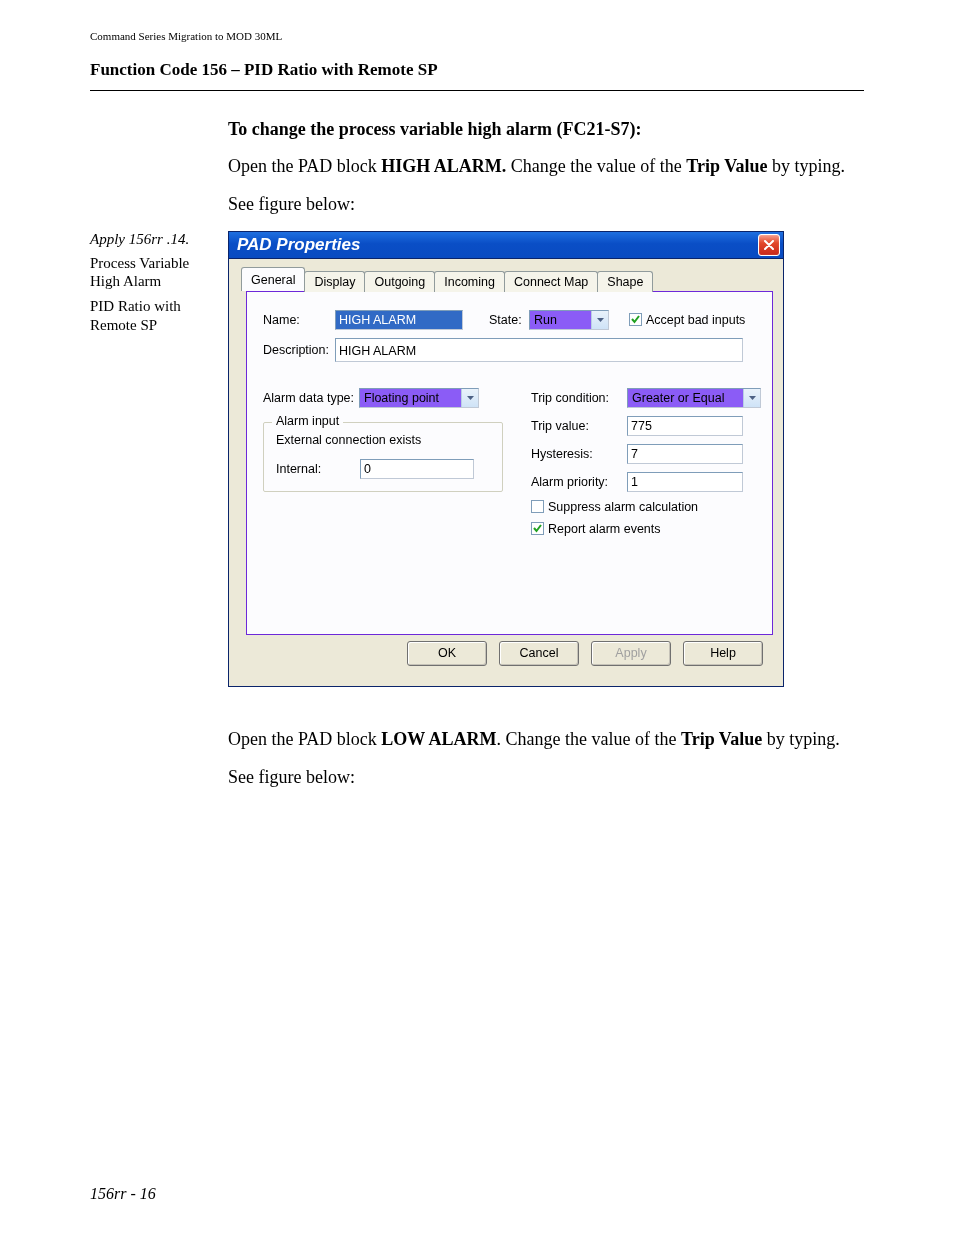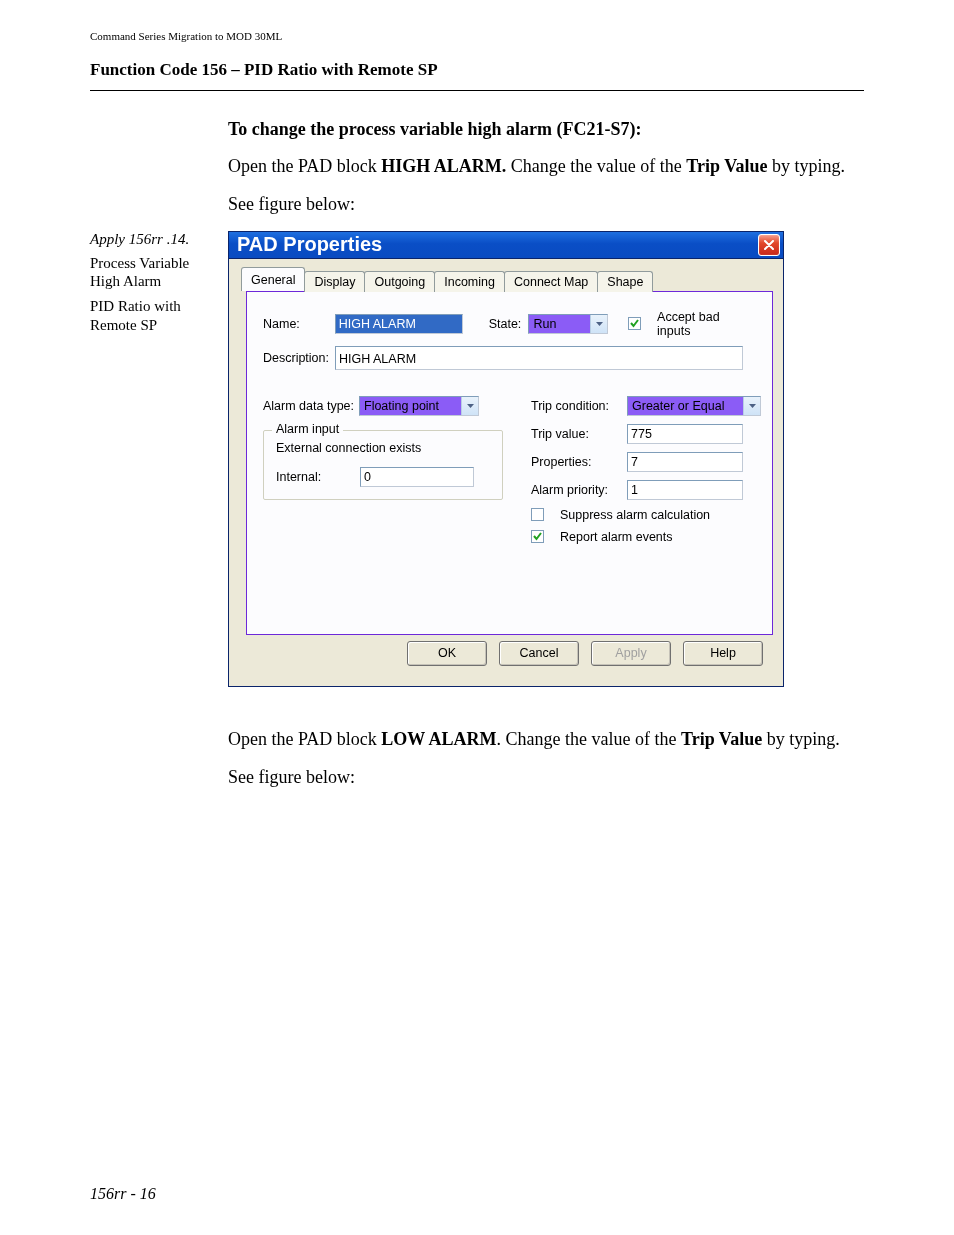--- a/index.html
+++ b/index.html
@@ -78,22 +78,23 @@
     background: linear-gradient(to bottom, #1e6fe0 0%, #0a4ec6 45%, #094bc1 100%);
     display: flex;
     align-items: center;
     justify-content: space-between;
     padding: 0 3px 0 8px;
     border-bottom: 1px solid #0a246a;
   }
   .titlebar-text {
     color: #fff;
     font-weight: bold;
-    font-size: 20px;
+    font-size: 17px;
     font-family: "Trebuchet MS", Tahoma, sans-serif;
+    font-style: italic;
   }
   .close-btn {
     width: 20px;
     height: 20px;
     background: linear-gradient(to bottom, #f69f8f 0%, #e2472a 40%, #c8281a 100%);
     border: 1px solid #fff;
     border-radius: 3px;
     display: flex;
     align-items: center;
     justify-content: center;
@@ -184,21 +185,21 @@
     border-left: 1px solid #b8cee4;
     display: flex;
     align-items: center;
     justify-content: center;
   }
   .sel-btn svg { display:block; }
 
   .chk {
     display: inline-flex;
     align-items: center;
-    gap: 16px;
+    gap: 4px;
   }
   .chk-box {
     width: 13px;
     height: 13px;
     border: 1px solid #7f9db9;
     background: #fff;
     display: flex;
     align-items: center;
     justify-content: center;
     box-sizing: border-box;
@@ -372,21 +373,21 @@
                           <path d="M0 0 L3.5 4 L7 0 Z" fill="#4d6185"></path>
                         </svg>
                     </span>
                   </span>
                 </div>
                 <div class="form-row">
                   <span class="lbl" style="width:96px">Trip value:</span>
                   <input class="txt" style="width: 116px;" value="775">
                 </div>
                 <div class="form-row">
-                  <span class="lbl" style="width:96px">Properties:</span>
+                  <span class="lbl" style="width:96px">Hysteresis:</span>
                   <input class="txt" style="width: 116px;" value="7">
                 </div>
                 <div class="form-row">
                   <span class="lbl" style="width:96px">Alarm priority:</span>
                   <input class="txt" style="width: 116px;" value="1">
                 </div>
                 <div class="form-row">
                   <span class="chk">
                     <span class="chk-box"></span>
                     <span class="lbl">Suppress alarm calculation</span>

